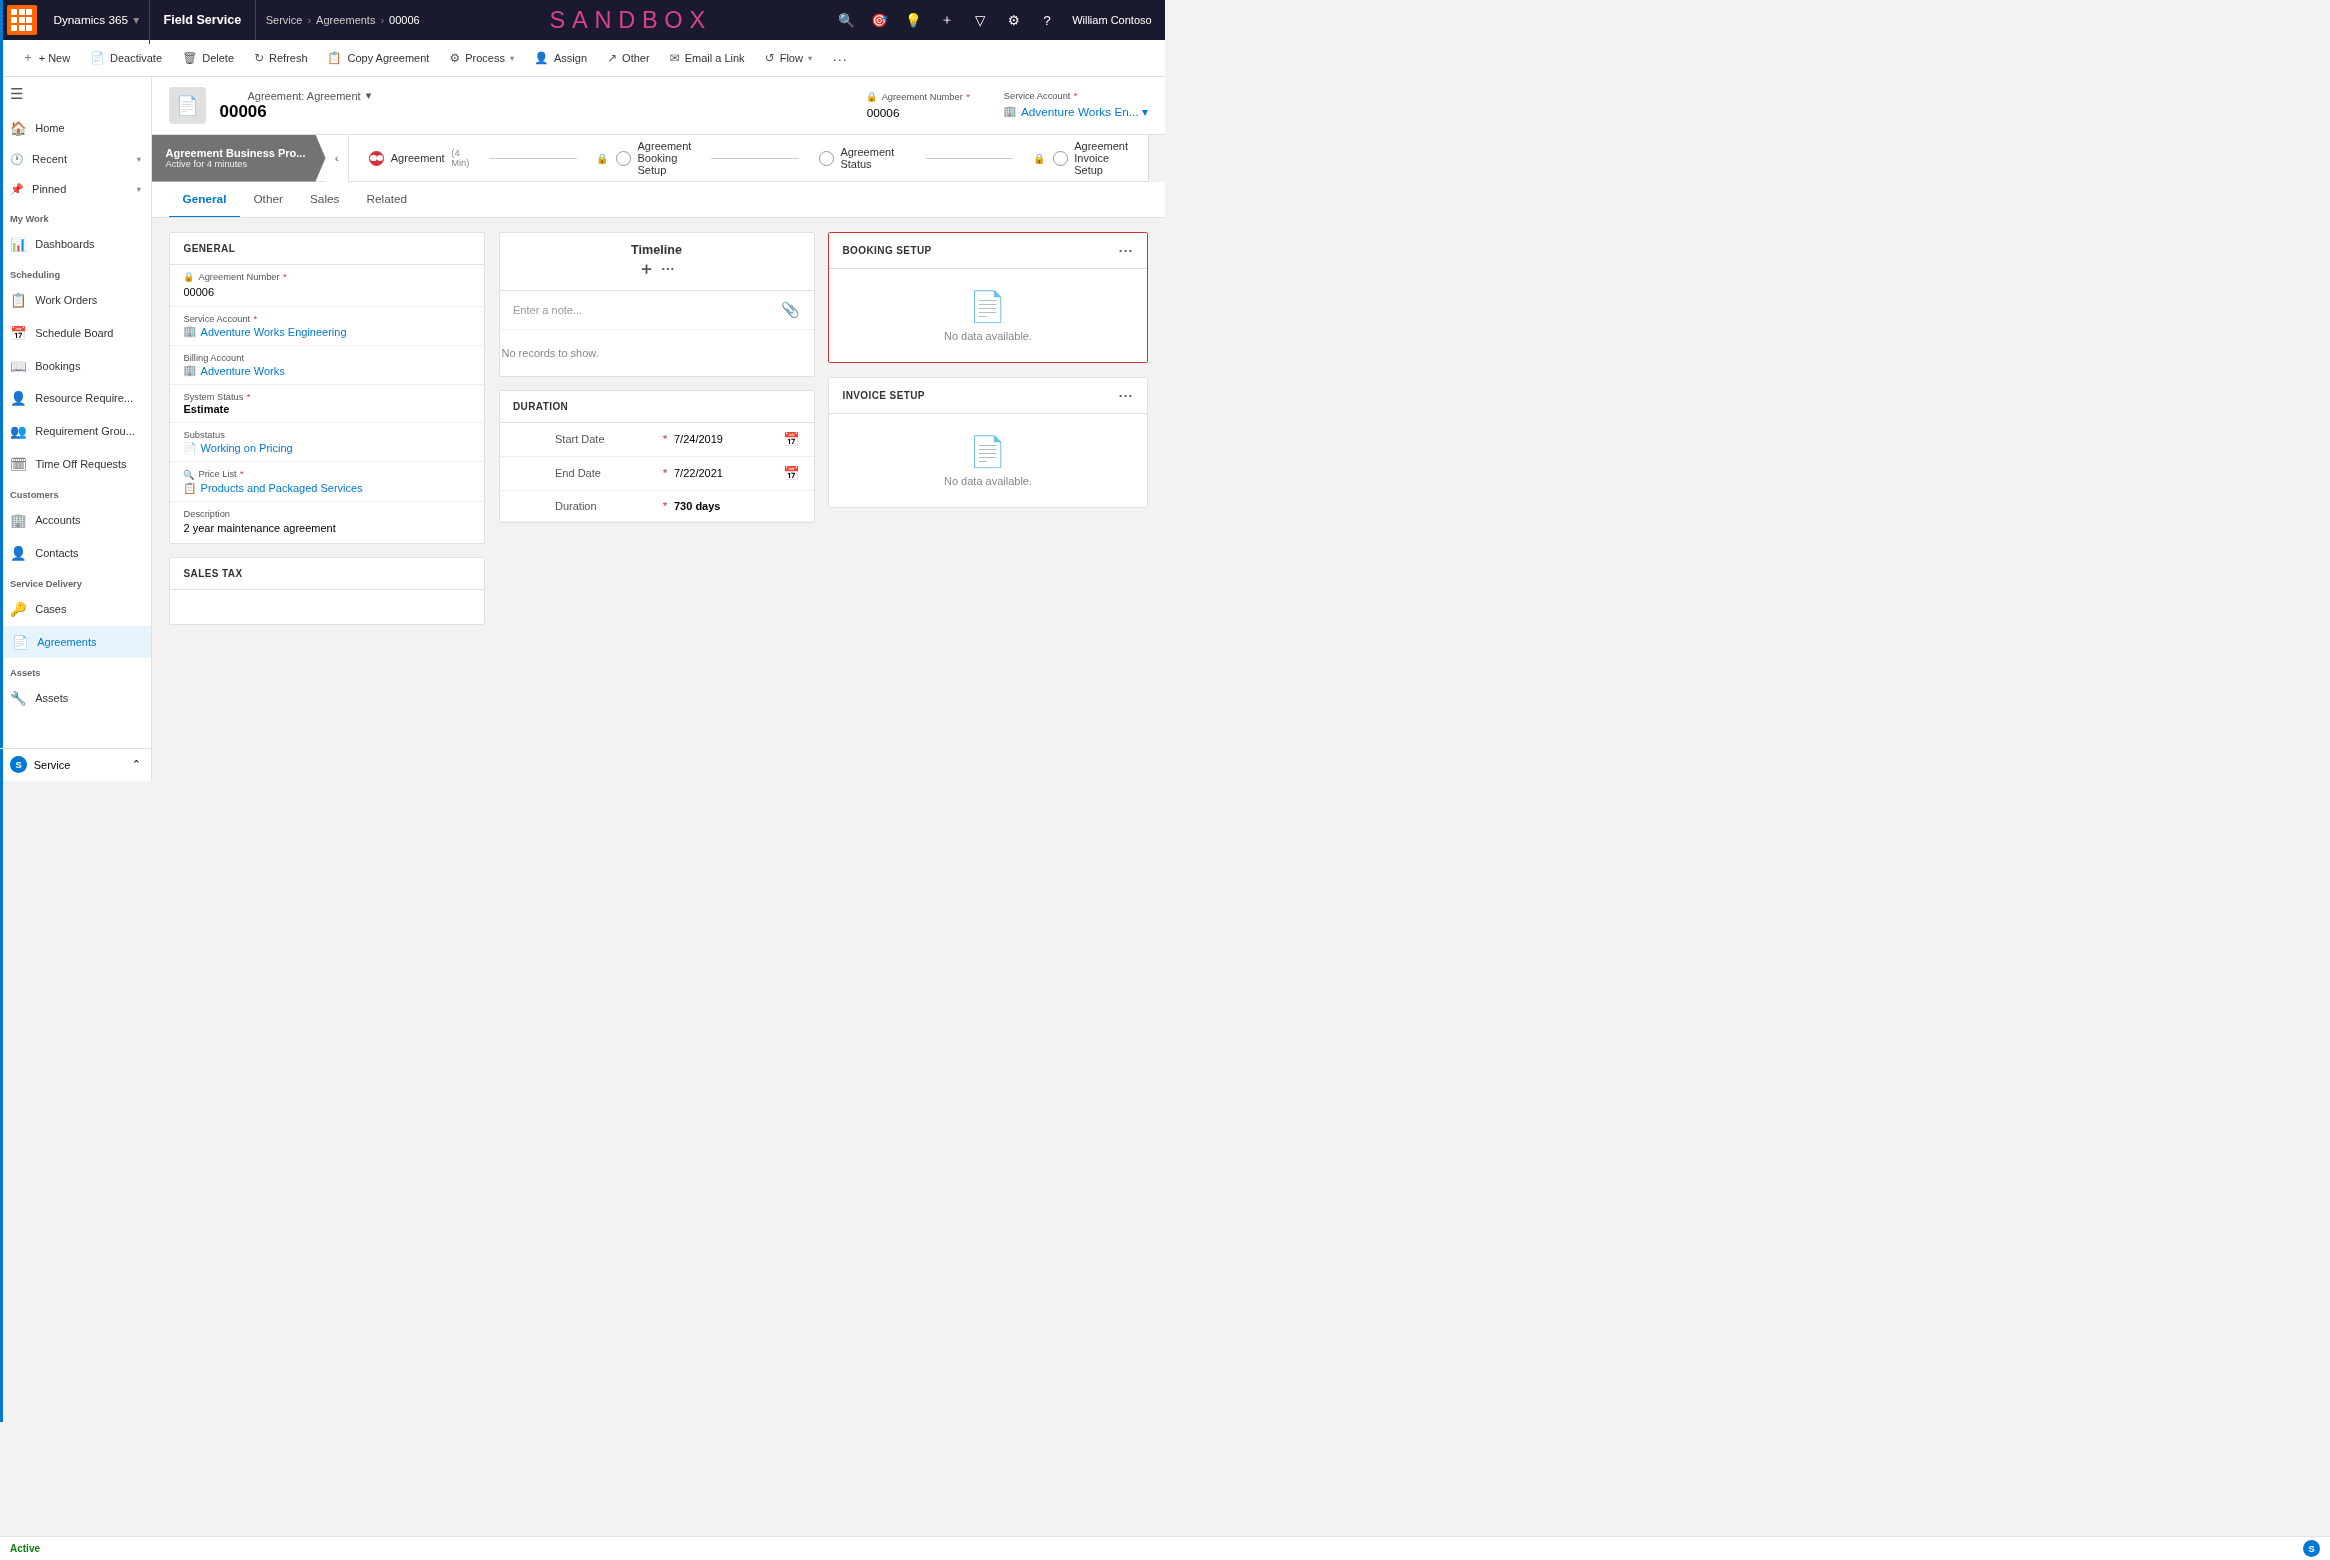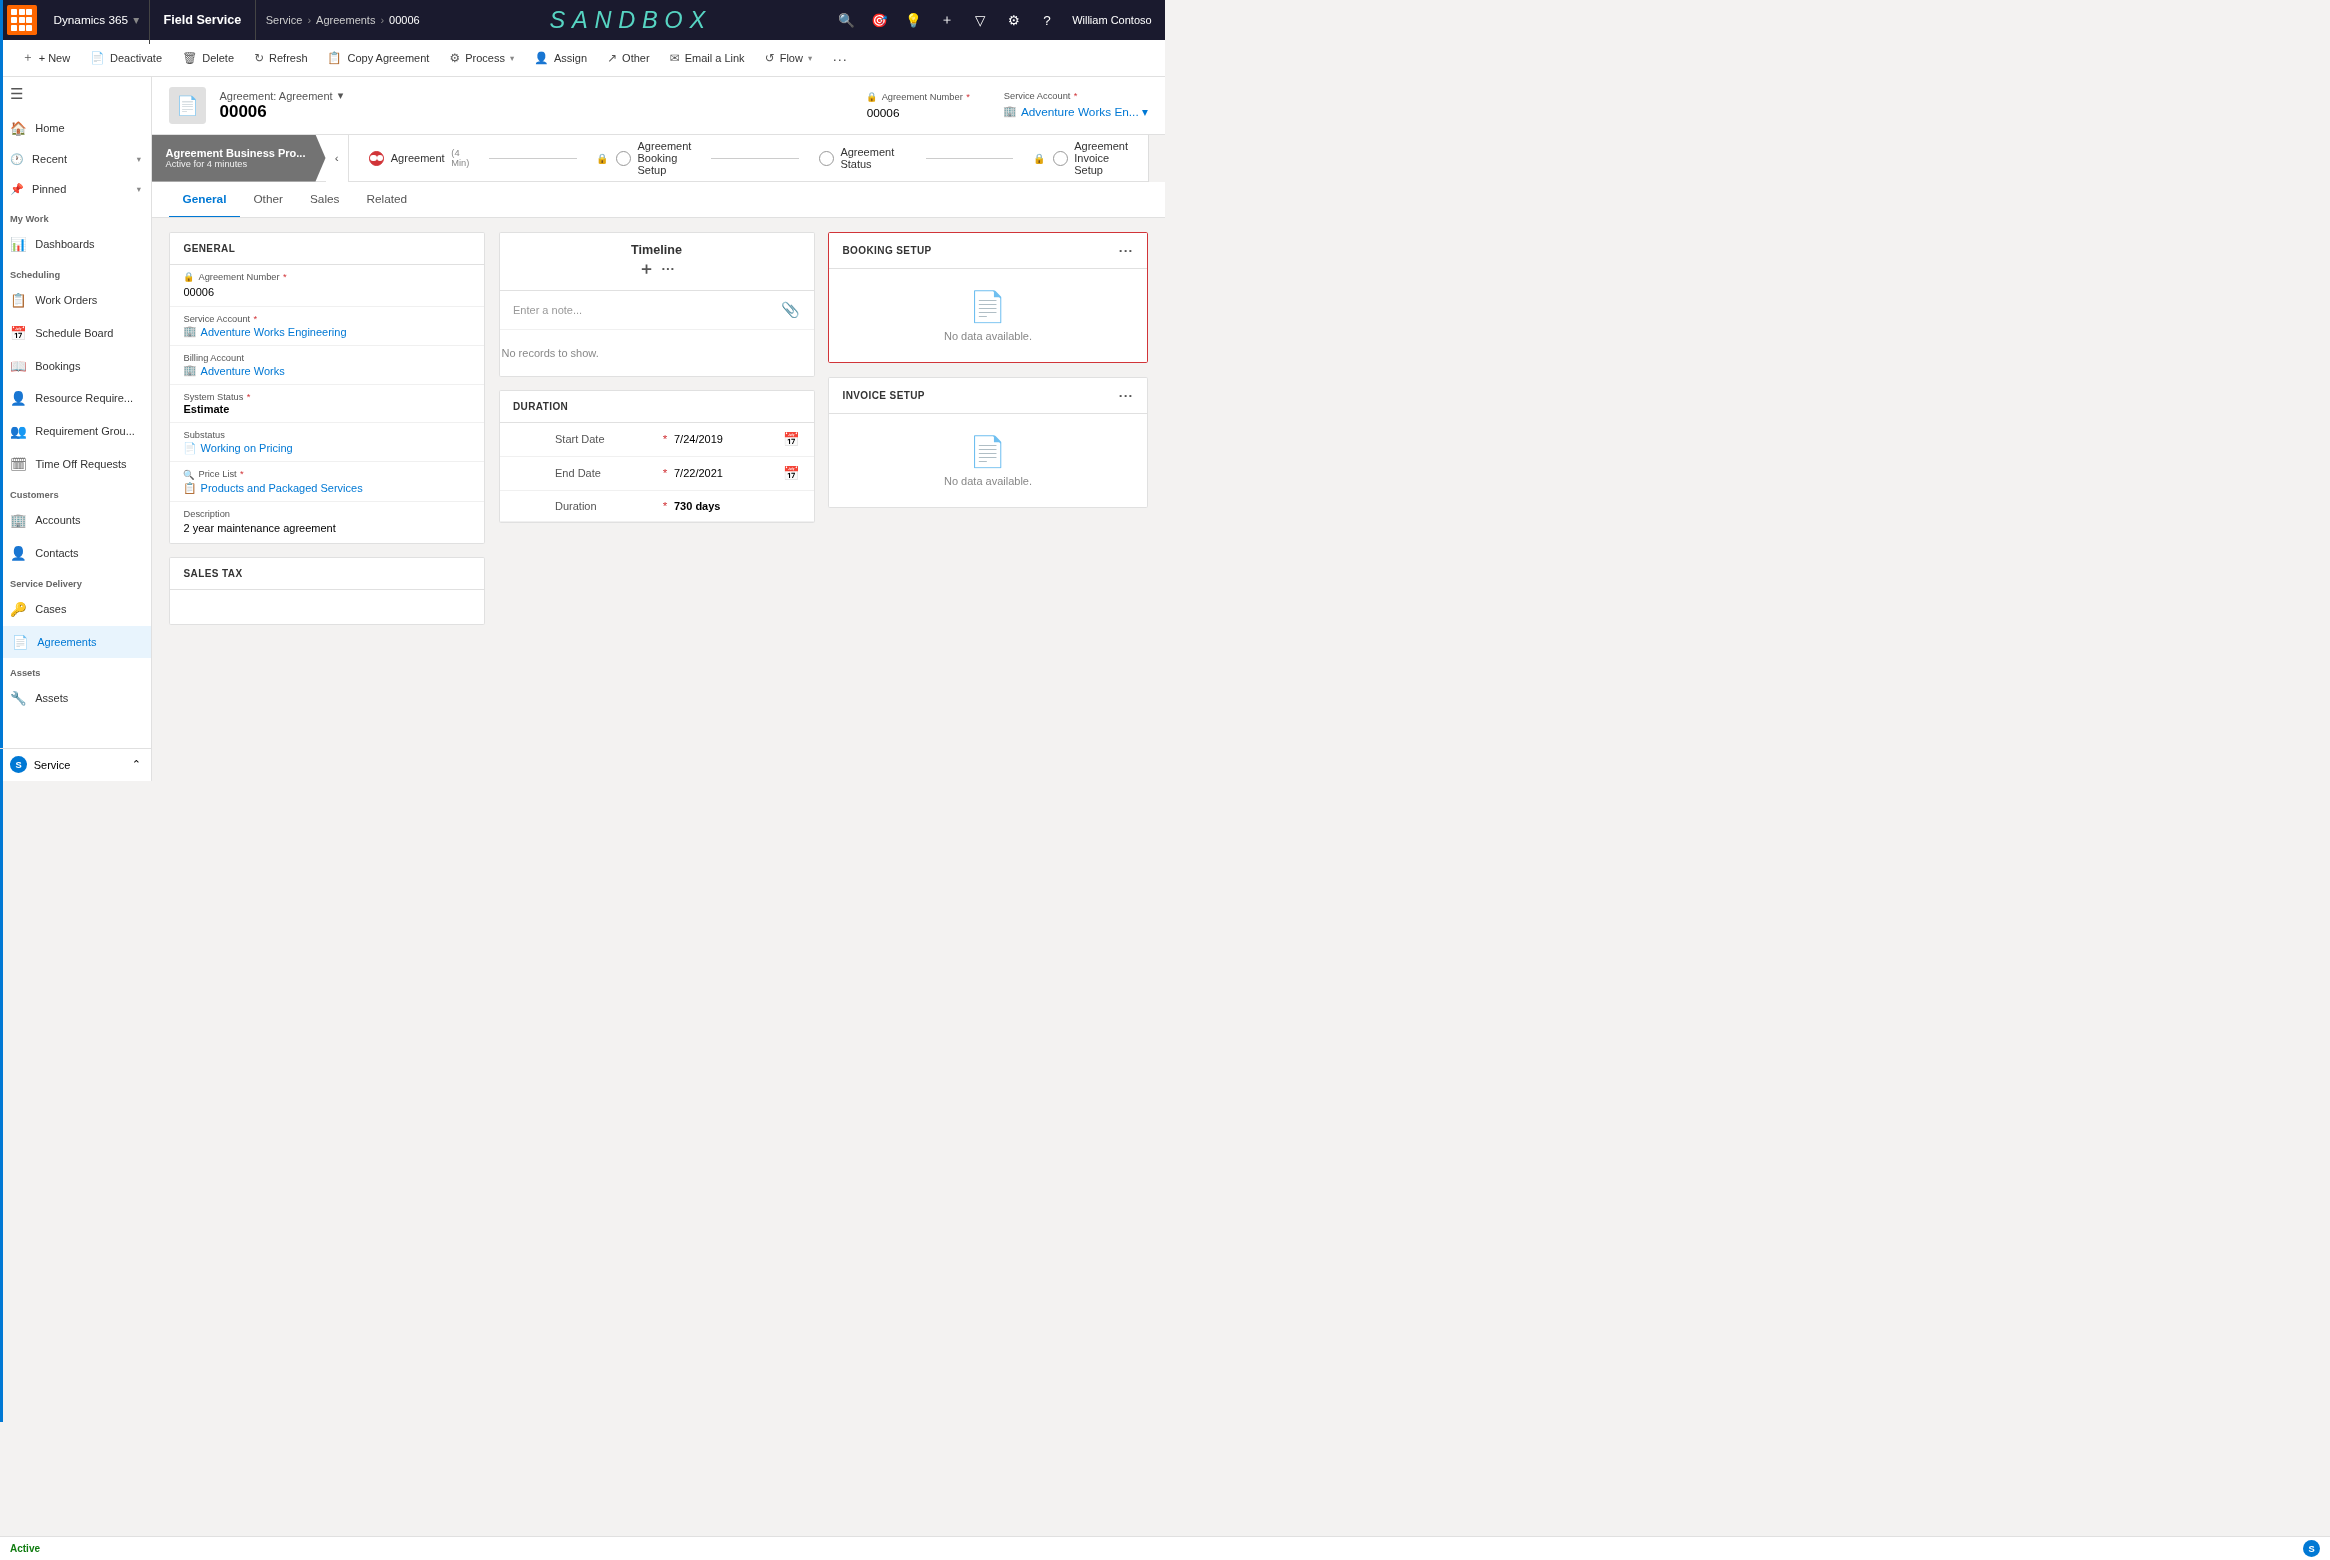--- a/index.html
+++ b/index.html
@@ -57,23 +57,22 @@
       font-size: 11px;
       color: #ccc;
     }
     .breadcrumb-sep { color: #888; }
     .sandbox-title {
       flex: 1;
       text-align: center;
       font-size: 23.6px;
       font-weight: 300;
       letter-spacing: 6.7px;
-      color: #5eead4;
+      color: #ec4899;
       opacity: 0.9;
-      font-style: italic;
     }
     .top-nav-icons {
       display: flex; align-items: center; gap: 3.4px;
       margin-left: auto;
     }
     .nav-icon-btn {
       width: 30px; height: 30px;
       display: flex; align-items: center; justify-content: center;
       color: #fff; cursor: pointer; border-radius: 1.7px;
       font-size: 13.5px;
@@ -196,21 +195,21 @@
       border-radius: 3.4px;
       display: flex; align-items: center; justify-content: center;
       font-size: 18.5px;
       color: #555;
       flex-shrink: 0;
     }
     .record-title-area { flex: 1; }
     .record-entity-name {
       font-size: 11px;
       color: #555;
-      display: flex; align-items: center; gap: 5px;
+      display: flex; align-items: center; gap: 5px; margin-left: 28px;
     }
     .record-name {
       font-size: 17px;
       font-weight: 600;
       color: #000;
     }
     .record-header-right {
       display: flex;
       align-items: flex-start;
       gap: 34px;

